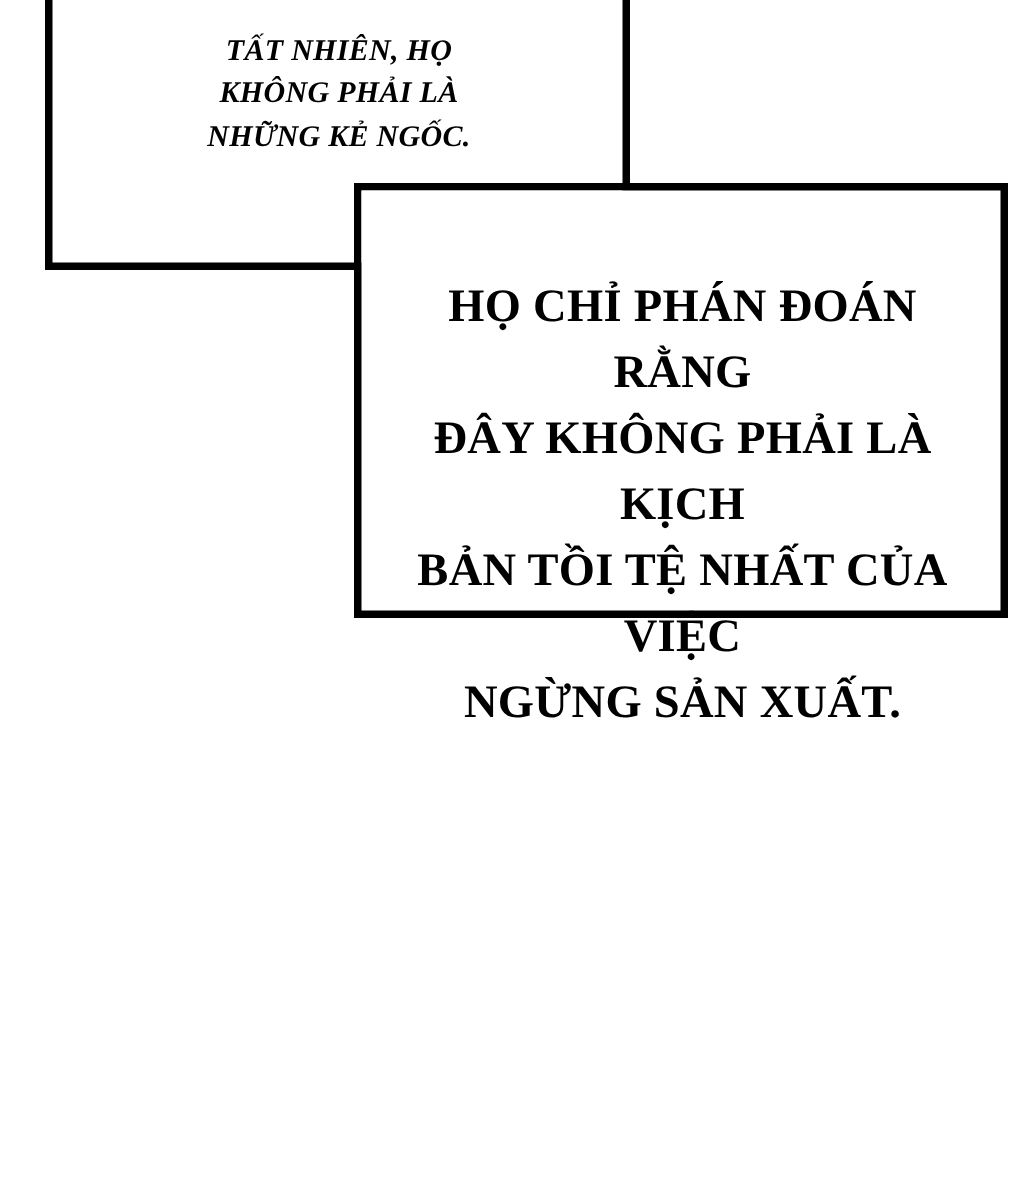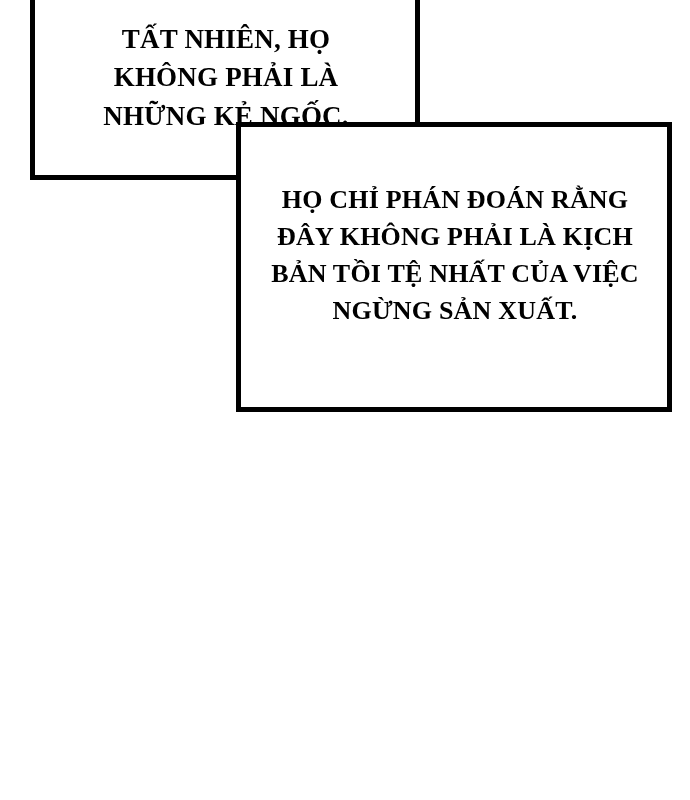--- a/index.html
+++ b/index.html
@@ -58,28 +58,29 @@
     letter-spacing: 0.2px;
     line-height: 1.42;
     white-space: pre-line;
     z-index: 6;
   }
 
   #text-one {
     left: 56px;
     top: 20px;
     width: 340px;
-    font-size: 27px;
+    font-size: 20px;
+    font-style: italic;
   }
 
   #text-two {
     left: 250px;
     top: 182px;
     width: 410px;
-    font-size: 26px;
+    font-size: 31px;
   }
 </style>
 </head>
 <body>
 
 <div class="panel" id="bubble-one"></div>
 
 <div class="panel" id="bubble-two"></div>
 
 <div class="overlap-mask" style="left:241px; top:127px; width:174px; height:48px;"></div>

